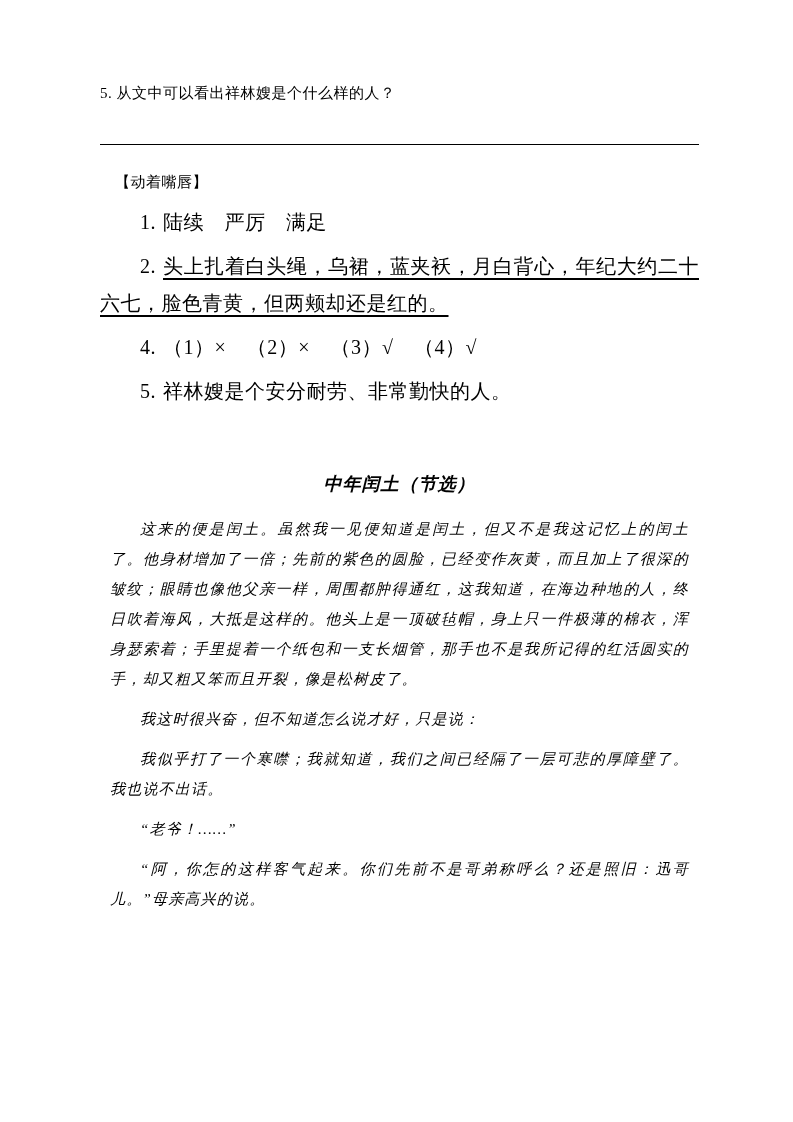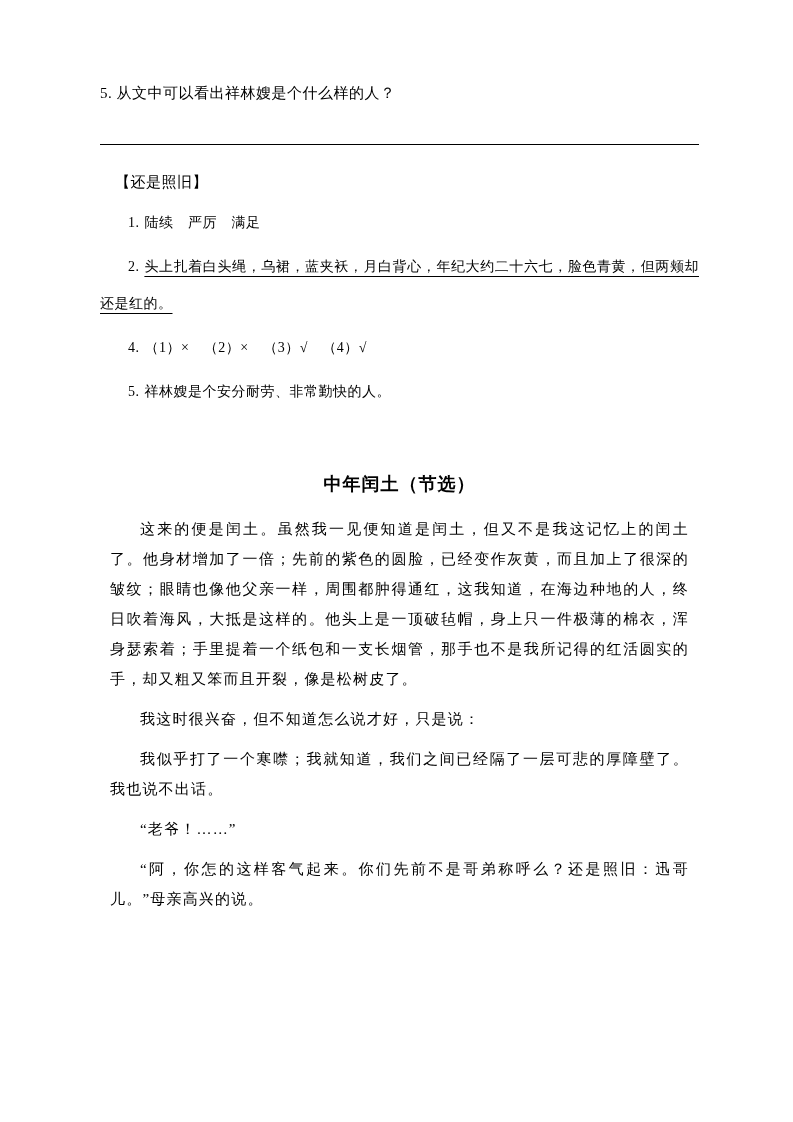--- a/index.html
+++ b/index.html
@@ -33,36 +33,37 @@
   .answers {
     margin-top: 22px;
   }
   .answers-header {
     font-size: 15px;
     line-height: 30px;
     padding-left: 1em;
     letter-spacing: 0.5px;
   }
   .answer-item {
-    font-size: 14px;
+    font-size: 20px;
     line-height: 37px;
     margin-top: 7px;
     text-align: justify;
     letter-spacing: 0.5px;
   }
   .answer-item .num {
     padding-left: 2em;
     margin-right: 0.35em;
   }
   .answer-item.u .text {
     text-decoration: underline;
     text-underline-offset: 5px;
   }
   .article {
     margin-top: 62px;
+    font-style: italic;
   }
   .article-title {
     text-align: center;
     font-size: 18px;
     font-weight: bold;
     letter-spacing: 1px;
     margin-bottom: 18px;
   }
   .para {
     font-size: 15px;
@@ -76,21 +77,21 @@
 </head>
 <body>
 
 <div class="page">
 
   <div class="question">5. 从文中可以看出祥林嫂是个什么样的人？</div>
 
   <hr class="divider">
 
   <div class="answers">
-    <div class="answers-header">【还是照旧】</div>
+    <div class="answers-header">【动着嘴唇】</div>
 
     <div class="answer-item">
       <span class="num">1.</span><span class="text">陆续　严厉　满足</span>
     </div>
 
     <div class="answer-item u">
       <span class="num">2.</span><span class="text">头上扎着白头绳，乌裙，蓝夹袄，月白背心，年纪大约二十六七，脸色青黄，但两颊却还是红的。</span>
     </div>
 
 

